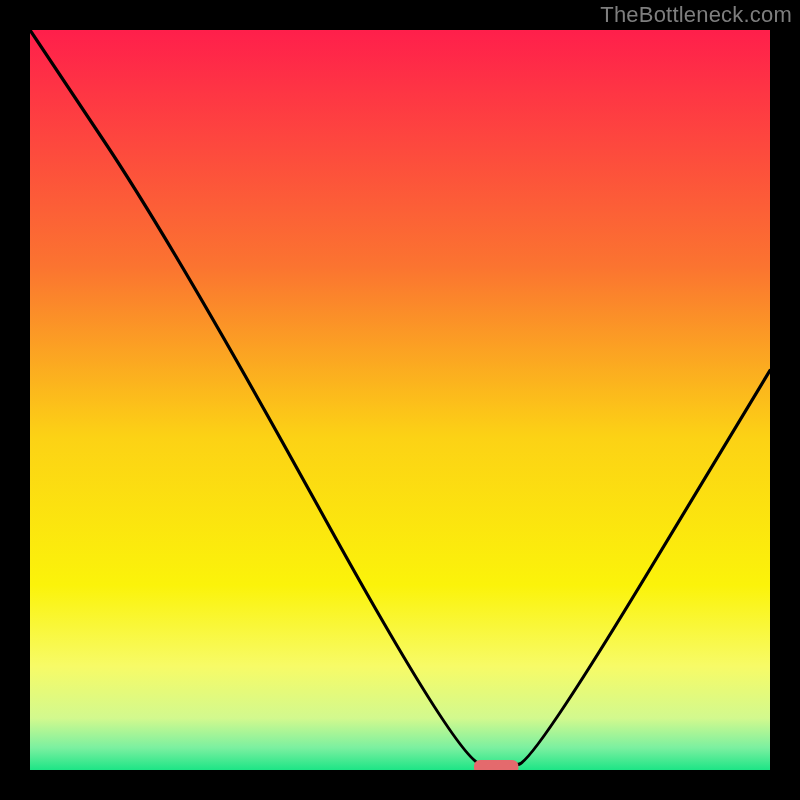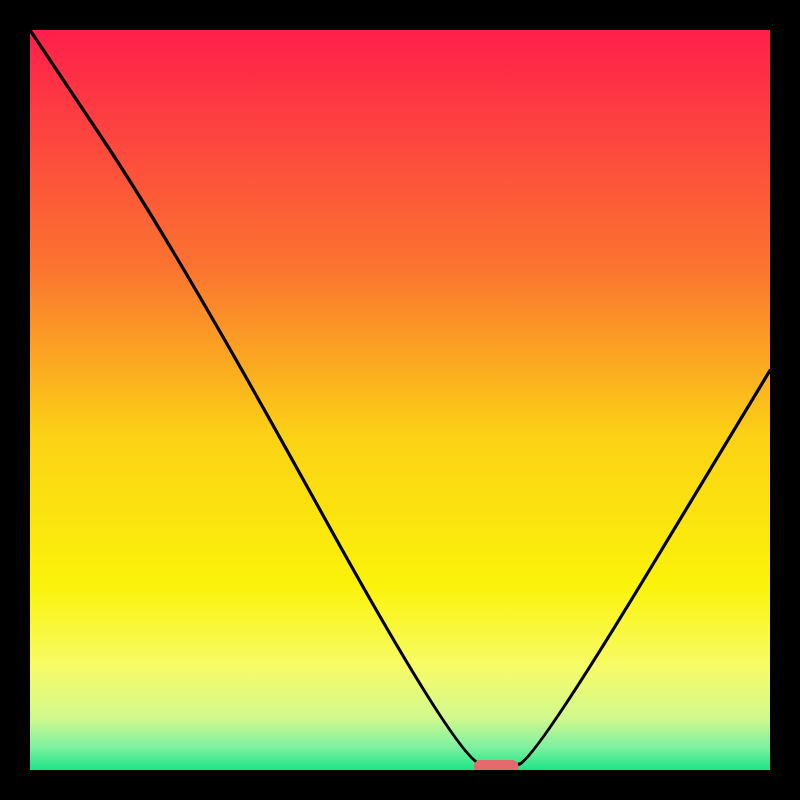--- a/index.html
+++ b/index.html
@@ -35,20 +35,21 @@
     width: 740px;
     height: 740px;
     overflow: hidden;
   }
   svg { display: block; }
 </style>
 </head>
 <body>
 
 <div class="frame">
+  <div class="watermark">TheBottleneck.com</div>
   <div class="plot">
     <svg id="chart-svg" width="740" height="740" viewBox="0 0 740 740" preserveAspectRatio="none">
       <defs>
         <linearGradient id="bg-grad" x1="0" y1="0" x2="0" y2="1">
             <stop offset="0%" stop-color="#ff1f4b"></stop>
             <stop offset="32%" stop-color="#fb7430"></stop>
             <stop offset="55.00000000000001%" stop-color="#fcd215"></stop>
             <stop offset="75%" stop-color="#fbf30a"></stop>
             <stop offset="86%" stop-color="#f7fb67"></stop>
             <stop offset="93%" stop-color="#d2f98e"></stop>

